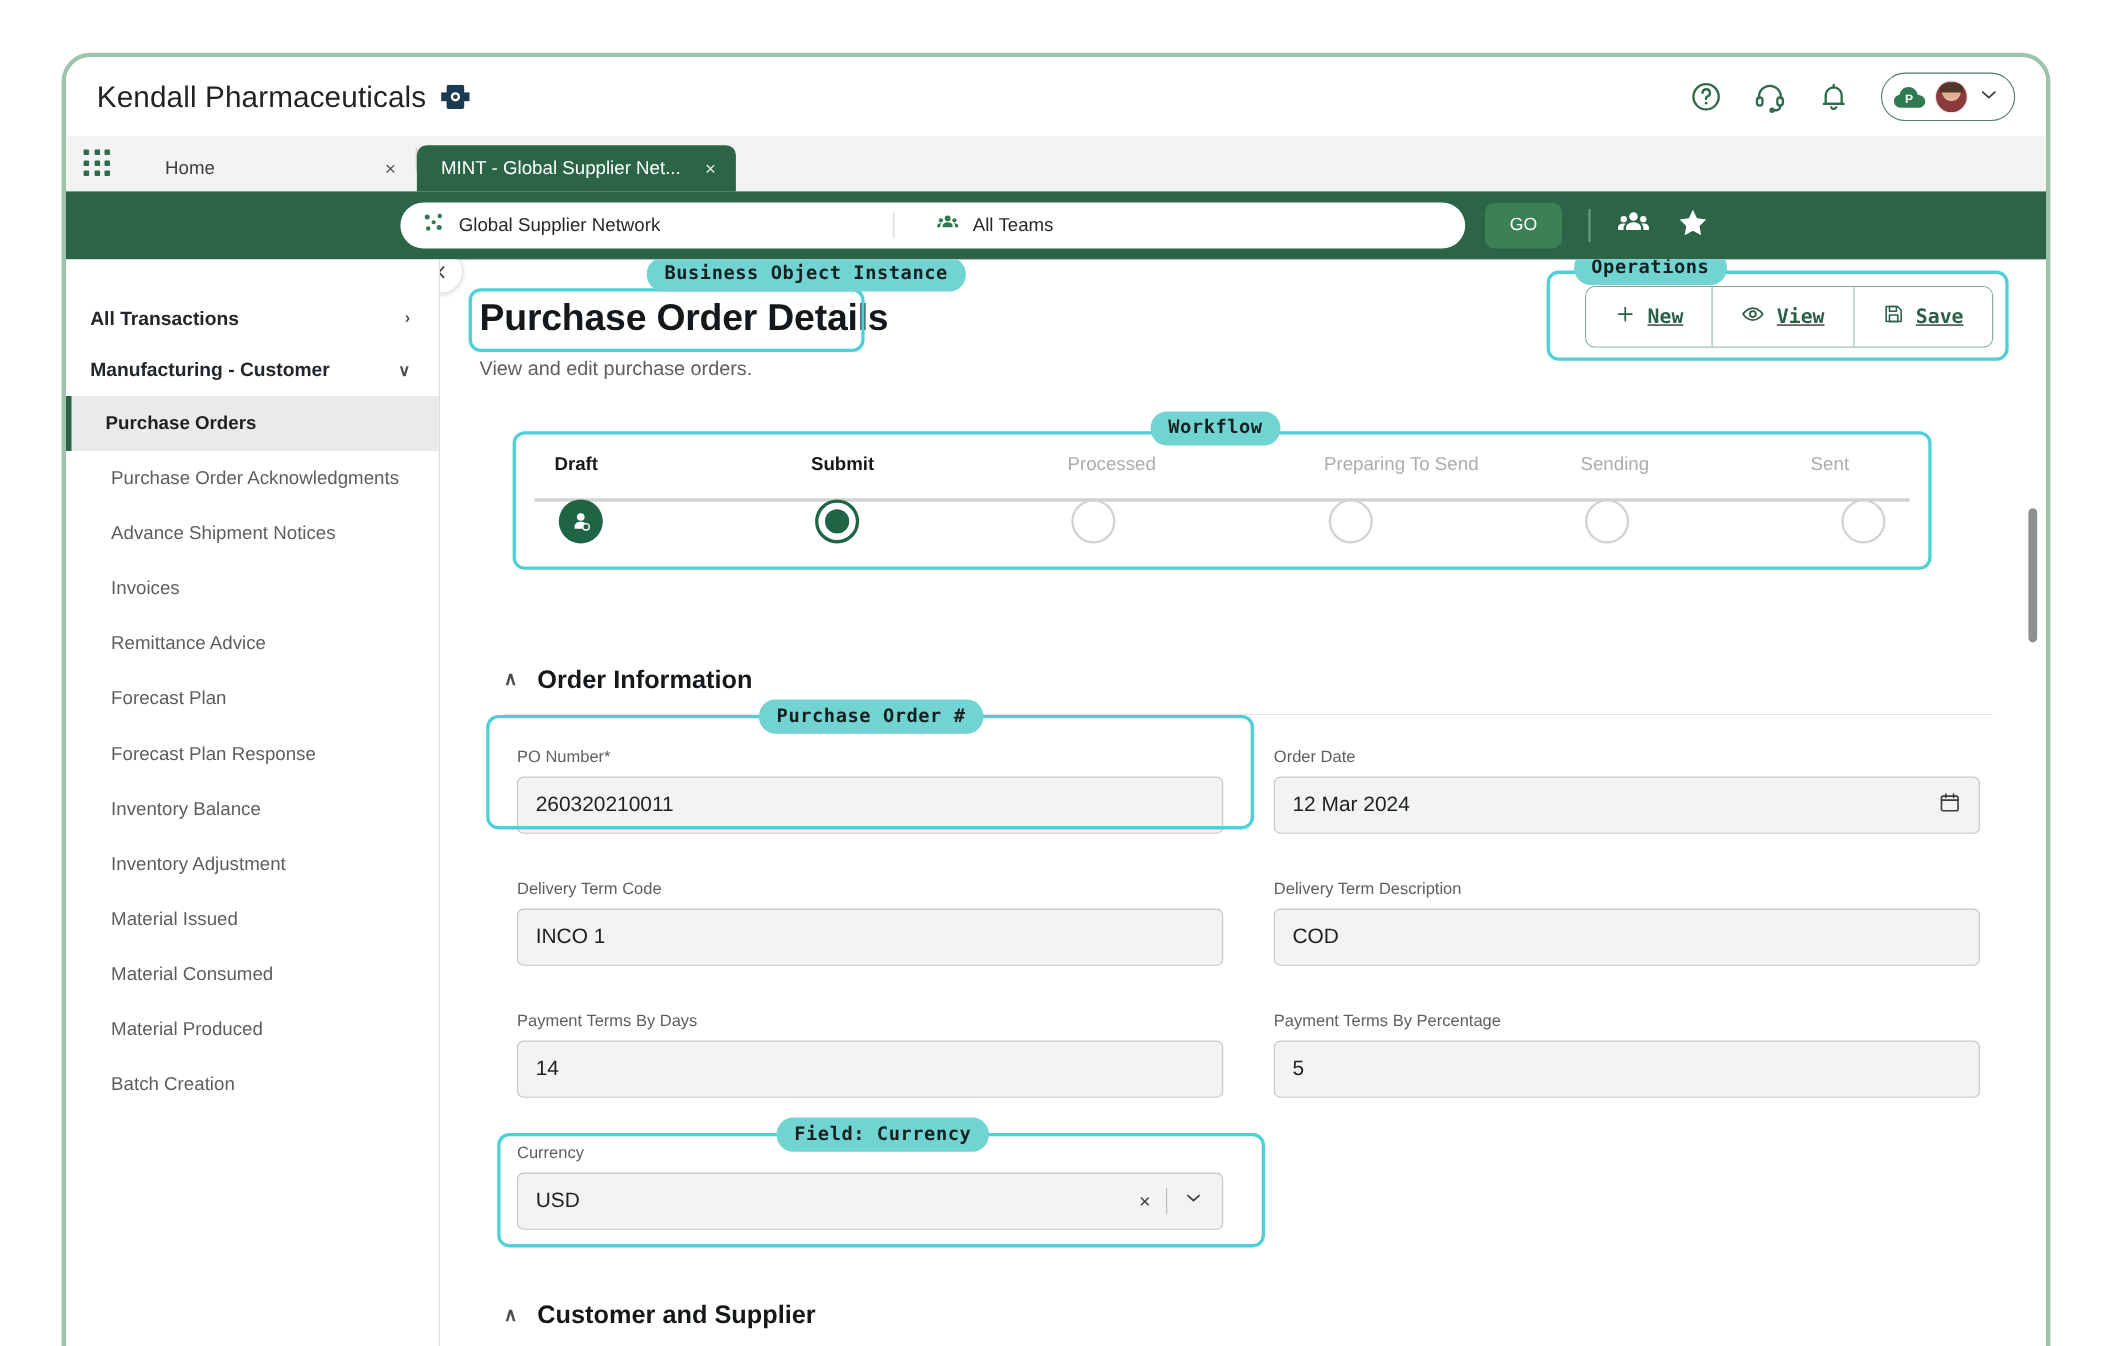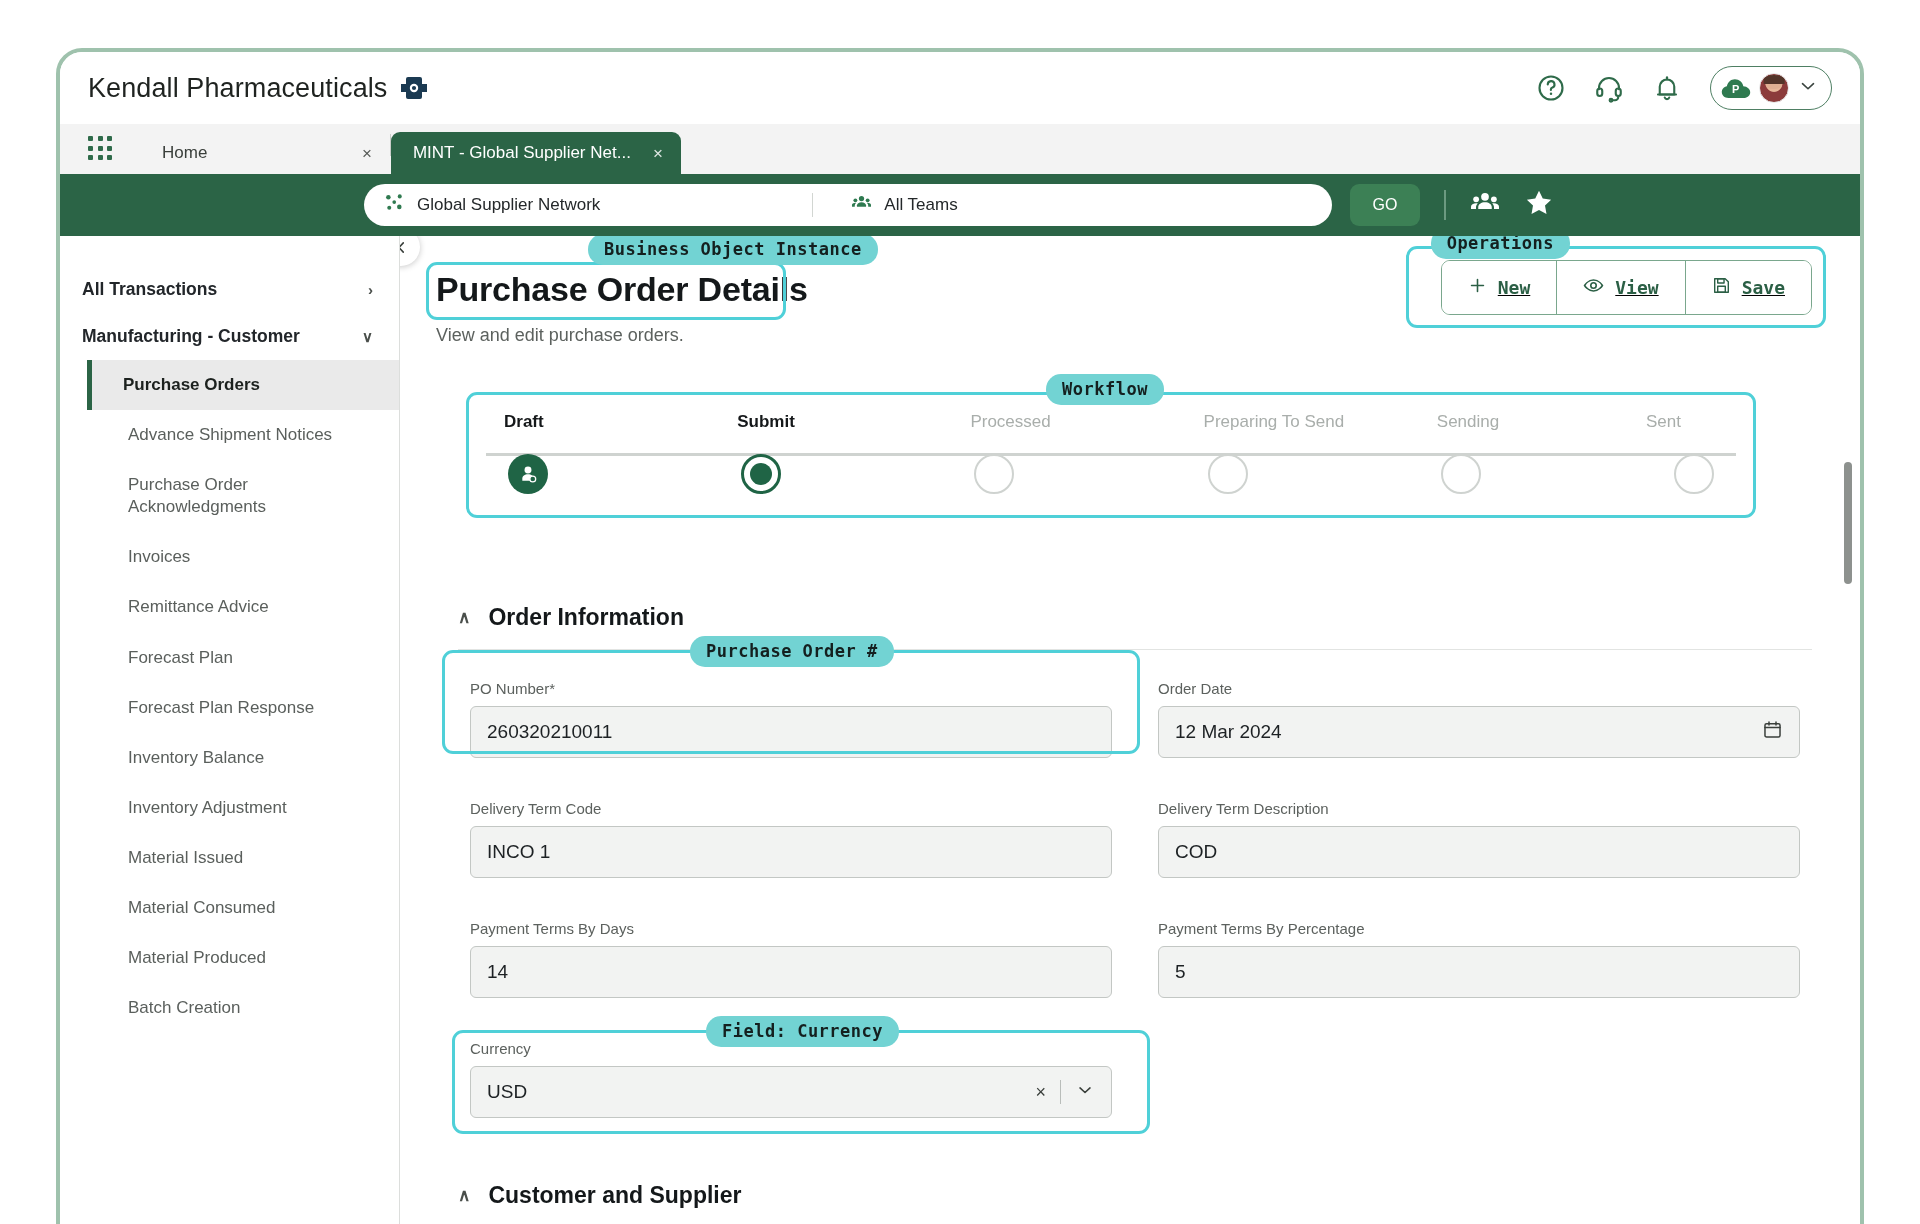--- a/index.html
+++ b/index.html
@@ -72,21 +72,21 @@
     content:""; position:absolute; left:50%; top:3%;
     transform:translateX(-50%);
     width:74%; height:34%; border-radius:50% 50% 0 0;
     background:#53352a;
   }
 
   
   .tabstrip {
     height: 50px; background: #f3f3f3;
     display: flex; align-items: flex-end;
-    padding-left: 28px;
+    padding-left: 16px;
     position: relative;
   }
   .grid-dots {
     width: 26px; height: 26px;
     display: grid; grid-template-columns: repeat(3,1fr);
     grid-template-rows: repeat(3,1fr); gap: 3px;
     margin-bottom: 12px; margin-right: 26px;
   }
   .grid-dots i { display:block; width:5px; height:5px; background:#2f6b4a; border-radius:1px; }
   .tab {
@@ -152,21 +152,20 @@
     padding: 13px 26px 13px 22px;
     font-size: 17.5px; font-weight: bold; color: #22262a;
     cursor: pointer;
   }
   .side-group .chev { margin-left: auto; font-size: 15px; color: #4a4f4b; }
   .side-item {
     padding: 14px 22px 14px 36px;
     font-size: 17px; color: #5a5f5c;
     cursor: pointer; line-height: 1.3;
     border-left: 5px solid transparent;
-    margin-left: 27px;
   }
   .side-item.active {
     background: #eaeaea; color: #1c211e; font-weight: bold;
     border-left: 5px solid #2b6446;
     padding-left: 31px;
   }
 
   
   .main {
     flex: 1; position: relative; padding: 34px 0 0 0;
@@ -432,24 +431,24 @@
       <div class="side-group">
         <span>All Transactions</span>
         <span class="chev">›</span>
       </div>
       <div class="side-group">
         <span>Manufacturing - Customer</span>
         <span class="chev">∨</span>
       </div>
 
       <div class="side-item active">Purchase Orders</div>
-      <div class="side-item">Advance Shipment Notices</div>
       <div class="side-item">
         <span>Purchase Order Acknowledgments</span>
       </div>
+      <div class="side-item">Advance Shipment Notices</div>
       <div class="side-item">Invoices</div>
       <div class="side-item">Remittance Advice</div>
       <div class="side-item">Forecast Plan</div>
       <div class="side-item">Forecast Plan Response</div>
       <div class="side-item">Inventory Balance</div>
       <div class="side-item">Inventory Adjustment</div>
       <div class="side-item">Material Issued</div>
       <div class="side-item">Material Consumed</div>
       <div class="side-item">Material Produced</div>
       <div class="side-item">Batch Creation</div>

